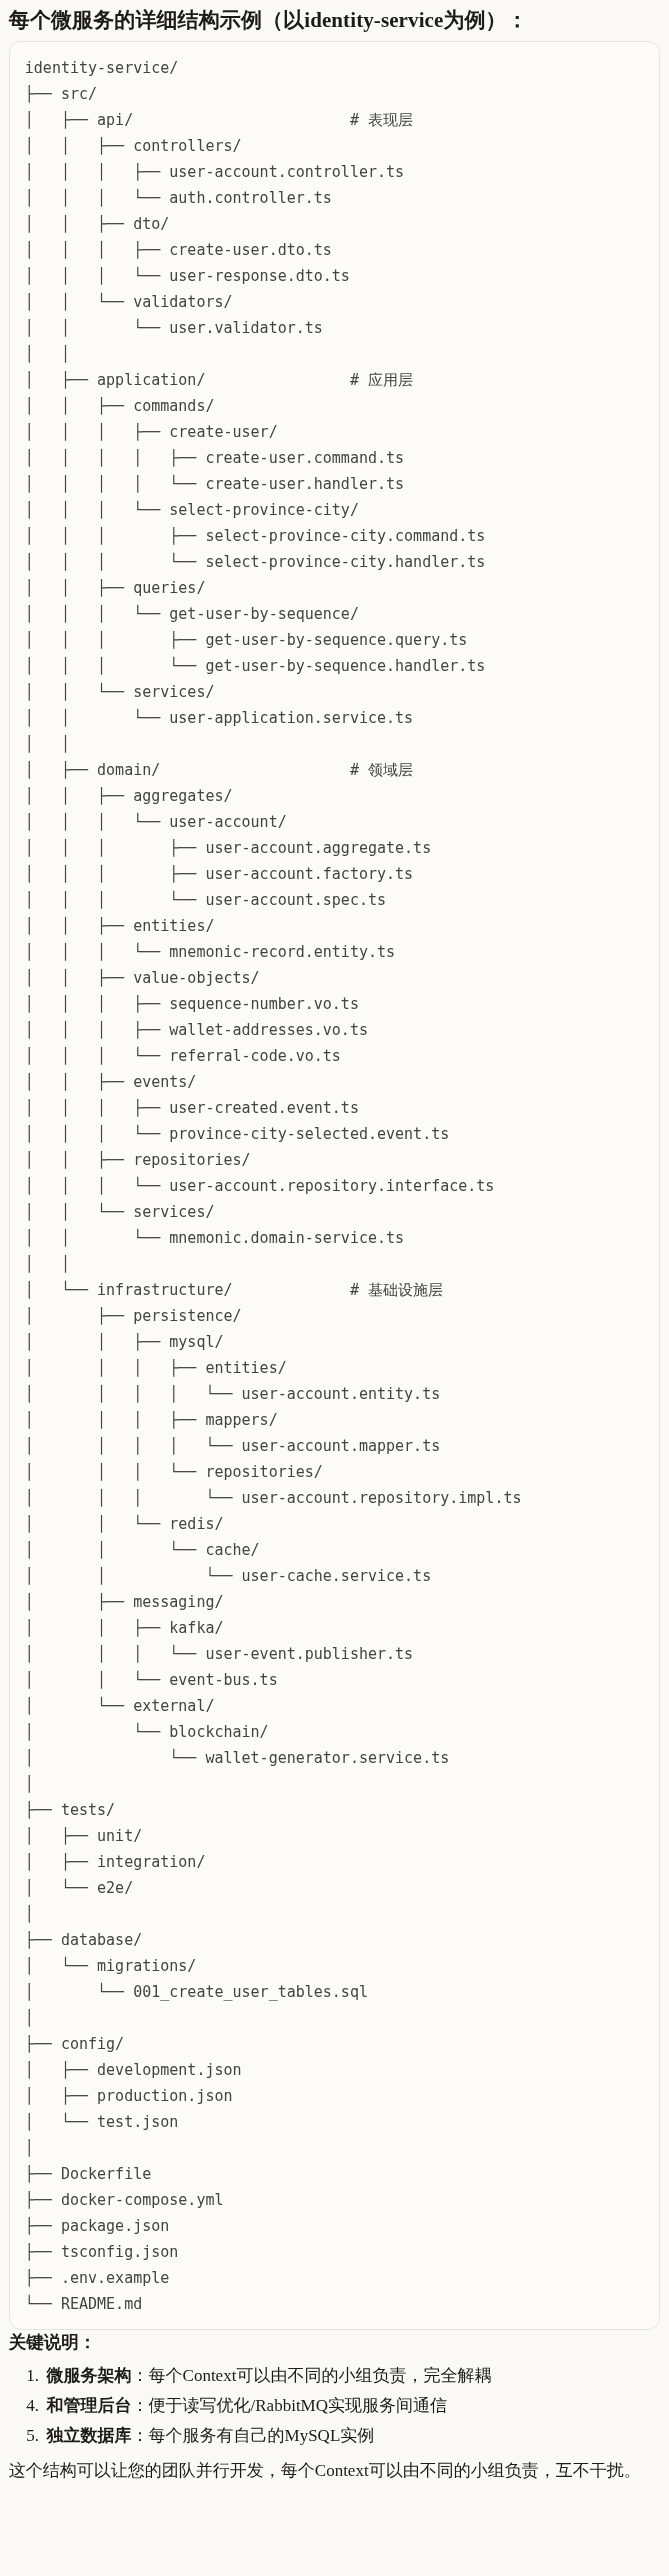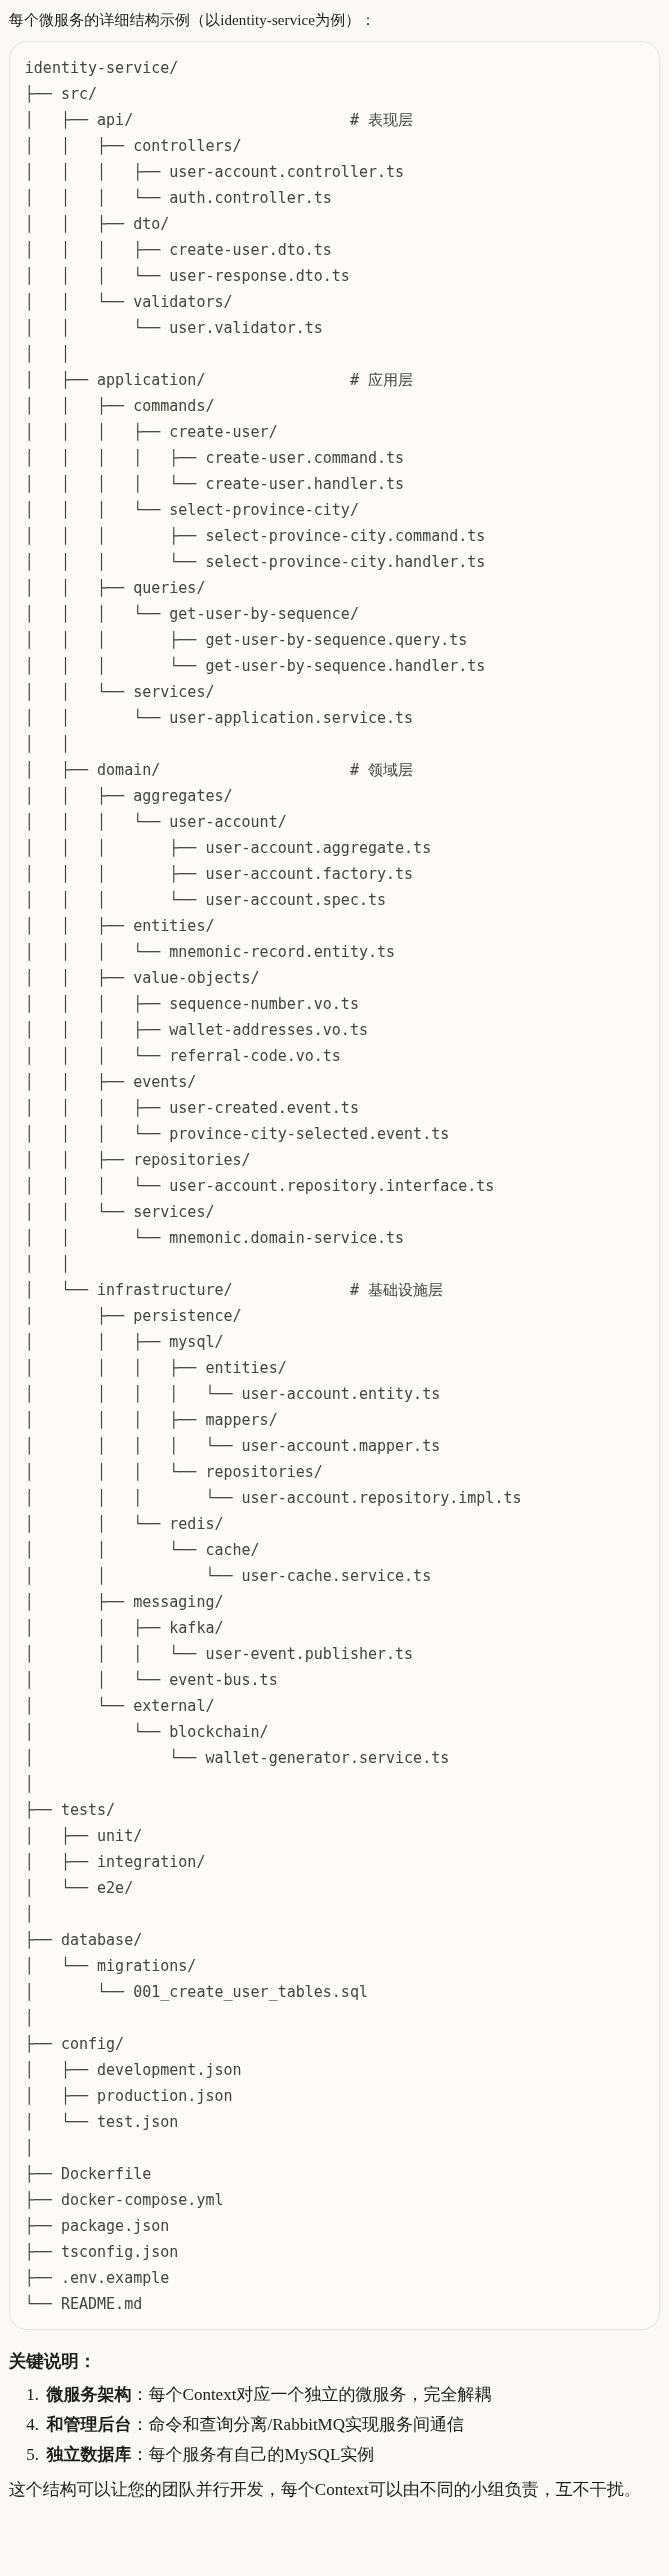--- a/index.html
+++ b/index.html
@@ -6,43 +6,42 @@
   html, body { background: #FAF9F5; }
   body {
     width: 669px;
     min-height: 2576px;
     font-family: "Liberation Serif", "DejaVu Serif", serif;
     color: #1C1B19;
     padding: 7.5px 8.8px 11.3px 8.8px;
     overflow-x: hidden;
   }
   .title {
-    font-size: 15px;
-    font-weight: 400;
+    font-size: 21px;
+    font-weight: 700;
     line-height: 25px;
     letter-spacing: 0.1px;
   }
   .code-block {
     margin-top: 8.8px;
     background: #FCFBF8;
     border: 0.6px solid #E7E4DB;
-    border-radius: 18px;
+    border-radius: 12px;
     padding: 12.5px 15px;
     width: 100%;
   }
   .tree {
     font-family: "DejaVu Sans Mono", "Liberation Mono", monospace;
     font-size: 15px;
     line-height: 26px;
     color: #45433D;
     white-space: pre;
     font-variant-ligatures: none;
   }
   .notes-heading {
-    margin-top: 19px;
     font-size: 17.5px;
     font-weight: 700;
     line-height: 25px;
   }
   .notes-list {
     margin-top: 7.5px;
     padding-left: 17.5px;
   }
   .note-item {
     font-size: 17px;
@@ -150,21 +149,21 @@
 ├── docker-compose.yml
 ├── package.json
 ├── tsconfig.json
 ├── .env.example
 └── README.md</pre>
   </div>
 
   <p class="notes-heading">关键说明：</p>
 
   <div class="notes-list">
-    <div class="note-item"><span class="num">1.</span><span class="label">微服务架构</span><span class="rest">：每个Context对应一个独立的微服务，完全解耦</span></div>
-    <div class="note-item"><span class="num">4.</span><span class="label">和管理后台</span><span class="rest">：命令和查询分离/RabbitMQ实现服务间通信</span></div>
+    <div class="note-item"><span class="num">1.</span><span class="label">微服务架构</span><span class="rest">：每个Context可以由不同的小组负责，完全解耦</span></div>
+    <div class="note-item"><span class="num">4.</span><span class="label">和管理后台</span><span class="rest">：便于读写优化/RabbitMQ实现服务间通信</span></div>
     <div class="note-item"><span class="num">5.</span><span class="label">独立数据库</span><span class="rest">：每个服务有自己的MySQL实例</span></div>
   </div>
 
   <p class="closing">这个结构可以让您的团队并行开发，每个Context可以由不同的小组负责，互不干扰。</p>
 
 </div>
 
 
 </body></html>

